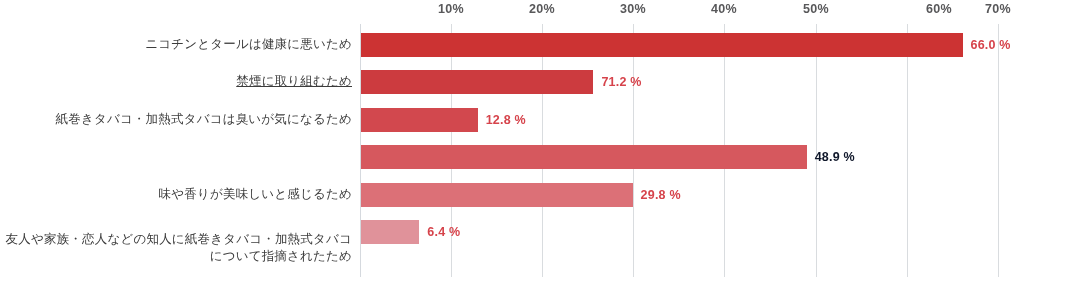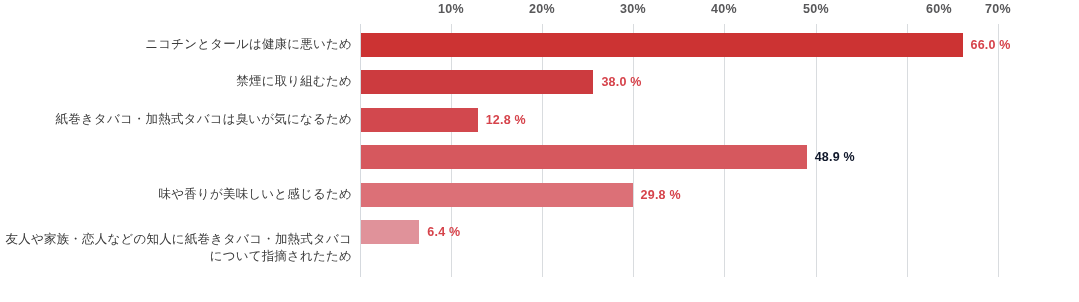--- a/index.html
+++ b/index.html
@@ -87,21 +87,21 @@
     letter-spacing: 0.2px;
   }
 </style>
 </head>
 <body>
 
 <div id="chart-root">
 
   <div class="cat-labels">
     <div class="cat-label" style="top:36px;padding-left:36px;">ニコチンとタールは健康に悪いため</div>
-    <div class="cat-label" style="top:73px;">禁煙に取り組むため</div>
+    <div class="cat-label" style="top:73px;text-decoration:underline;">禁煙に取り組むため</div>
     <div class="cat-label" style="top:111px;">紙巻きタバコ・加熱式タバコは臭いが気になるため</div>
     <div class="cat-label" style="top:186px;">味や香りが美味しいと感じるため</div>
     <div class="cat-label" style="top:231px;padding-left:48px;">友人や家族・恋人などの知人に紙巻きタバコ・加熱式タバコ
 について指摘されたため</div>
   </div>
 
   <div class="plot">
     <div class="axis-line"></div>
 
     <div class="gridline" style="left: 91px; background: rgb(217, 220, 223);"></div>
@@ -121,20 +121,20 @@
     <div class="tick-label" style="left:638px;">70%</div>
 
     <div class="bar" style="left: 1px; top: 9px; width: 601.543px; background: rgb(204, 51, 51);"></div>
     <div class="bar" style="left: 1px; top: 46px; width: 232.414px; background: rgb(204, 59, 63);"></div>
     <div class="bar" style="left: 1px; top: 84px; width: 116.663px; background: rgb(210, 72, 78);"></div>
     <div class="bar" style="left: 1px; top: 121px; width: 445.689px; background: rgb(214, 88, 94);"></div>
     <div class="bar" style="left: 1px; top: 159px; width: 271.606px; background: rgb(220, 112, 119);"></div>
     <div class="bar" style="left: 1px; top: 196px; width: 58.3314px; background: rgb(224, 146, 154);"></div>
 
     <div class="bar-value" style="left: 610.543px; top: 9px; color: rgb(214, 67, 75);">66.0 %</div>
-    <div class="bar-value" style="left: 241.414px; top: 46px; color: rgb(214, 67, 75);">38.0 %</div>
+    <div class="bar-value" style="left: 241.414px; top: 46px; color: rgb(214, 67, 75);">71.2 %</div>
     <div class="bar-value" style="left: 125.663px; top: 84px; color: rgb(214, 67, 75);">12.8 %</div>
     <div class="bar-value" style="left: 454.689px; top: 121px; color: #0f172a;">48.9 %</div>
     <div class="bar-value" style="left: 280.606px; top: 159px; color: rgb(214, 67, 75);">29.8 %</div>
     <div class="bar-value" style="left: 67.3314px; top: 196px; color: rgb(214, 67, 75);">6.4 %</div>
   </div>
 
 </div>
 
 </body></html>

